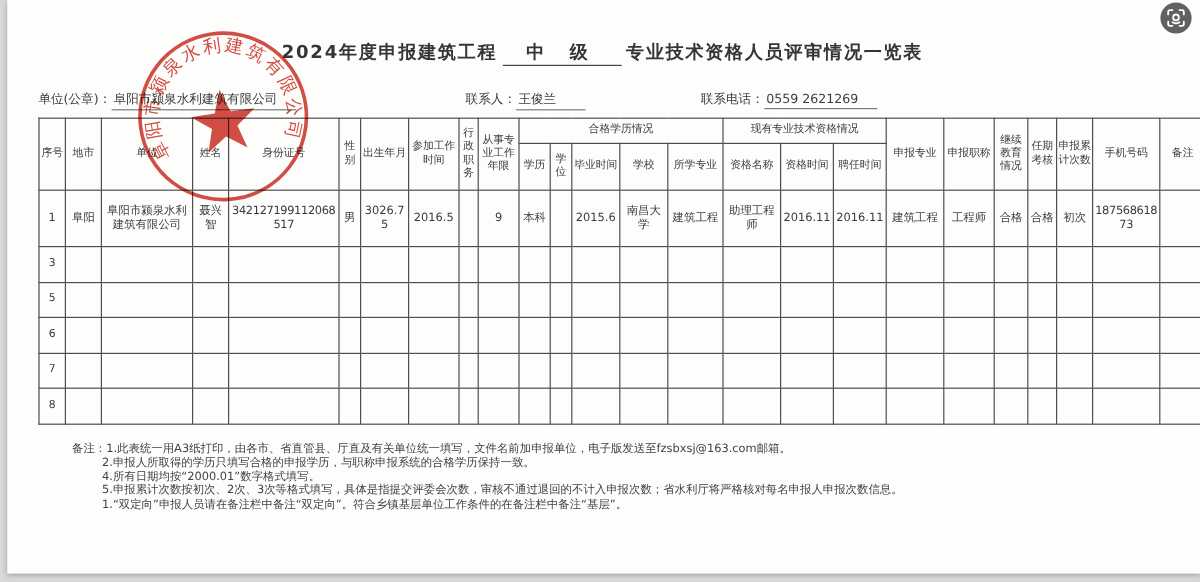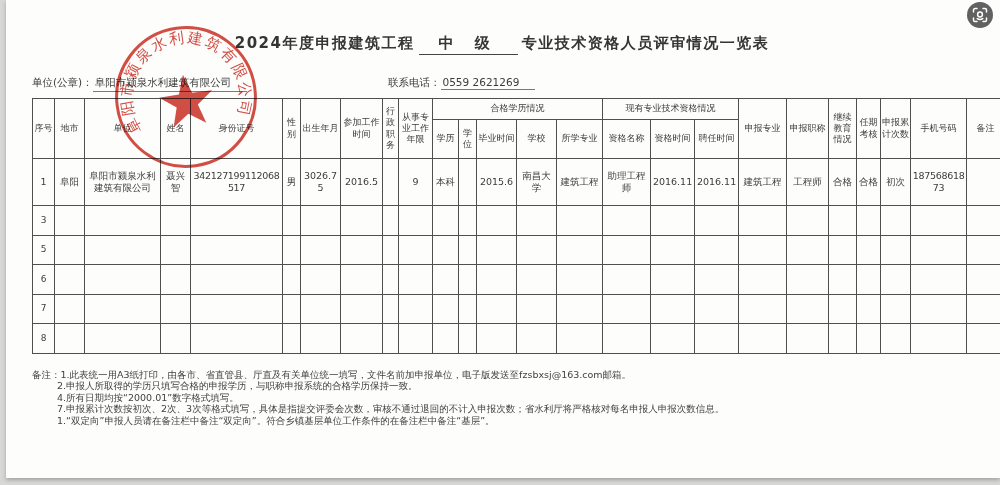--- a/index.html
+++ b/index.html
@@ -31,21 +31,21 @@
   th,td{border:1px solid #4f4f4f;padding:1px;text-align:center;vertical-align:middle;
         word-break:break-all;line-height:1.25;overflow:hidden;}
   thead th{font-weight:normal;}
   tr.hg th{height:18px;}
   tr.hs th{height:36px;}
   tr.r1 td{height:44px;font-size:9.5px;}
   tr.r-empty td{height:26.5px;}
   td.num{font-size:9px;letter-spacing:-0.3px;}
   
   .notes{margin-top:15px;font-size:9.5px;line-height:11.6px;color:#414141;}
-  .notes .ln{white-space:nowrap;}
+  .notes .ln{white-space:nowrap;margin-left:28px;}
   .notes .ind{padding-left:25px;}
   
   .stamp{
     position:absolute;left:103px;top:22px;width:166px;height:150px;
     transform:rotate(-8deg);opacity:.82;pointer-events:none;
     mix-blend-mode:multiply;
   }
   
   .scan-btn{
     position:absolute;right:7px;top:2px;width:26px;height:26px;border:none;
@@ -60,20 +60,23 @@
 
   <div class="paper">
 
     <div class="title">
       <span>2024年度申报建筑工程</span><span class="u">中 级</span><span>专业技术资格人员评审情况一览表</span>
     </div>
 
     <div class="meta">
       <div class="f1">
         <span>单位(公章)：</span><span class="val">阜阳市颍泉水利建筑有限公司</span>
+      </div>
+      <div class="f2">
+        <span>联系人：</span><span class="val">王俊兰</span>
       </div>
       <div class="f3">
         <span>联系电话：</span><span class="val">0559 2621269</span>
       </div>
     </div>
 
     <table>
       <colgroup>
         <col style="width:22px">
           <col style="width:30px">
@@ -297,21 +300,21 @@
             <td></td>
             <td></td>
       </tr>
         </tbody>
     </table>
 
     <div class="notes">
       <div class="ln">备注：1.此表统一用A3纸打印，由各市、省直管县、厅直及有关单位统一填写，文件名前加申报单位，电子版发送至fzsbxsj@163.com邮箱。</div>
       <div class="ln ind">2.申报人所取得的学历只填写合格的申报学历，与职称申报系统的合格学历保持一致。</div>
       <div class="ln ind">4.所有日期均按“2000.01”数字格式填写。</div>
-      <div class="ln ind">7.申报累计次数按初次、2次、3次等格式填写，具体是指提交评委会次数，审核不通过退回的不计入申报次数；省水利厅将严格核对每名申报人申报次数信息。</div>
+      <div class="ln ind">5.申报累计次数按初次、2次、3次等格式填写，具体是指提交评委会次数，审核不通过退回的不计入申报次数；省水利厅将严格核对每名申报人申报次数信息。</div>
       <div class="ln ind">1.“双定向”申报人员请在备注栏中备注“双定向”。符合乡镇基层单位工作条件的在备注栏中备注“基层”。</div>
     </div>
 
   </div>
 
   <svg class="stamp" viewBox="0 0 160 160">
     <circle cx="80" cy="80" r="74" fill="none" stroke="#c9271c" stroke-width="3.2"></circle>
     <polygon points="80,56 87.1,76.3 108.5,76.7 91.4,89.7 97.6,110.3 80,98 62.4,110.3 68.6,89.7 51.5,76.7 72.9,76.3" fill="#c9271c"></polygon>
     <defs>
       <path id="seal-text-arc" d="M 25.5,99.8 A 58,58 0 1 1 134.5,99.8" fill="none"></path>

